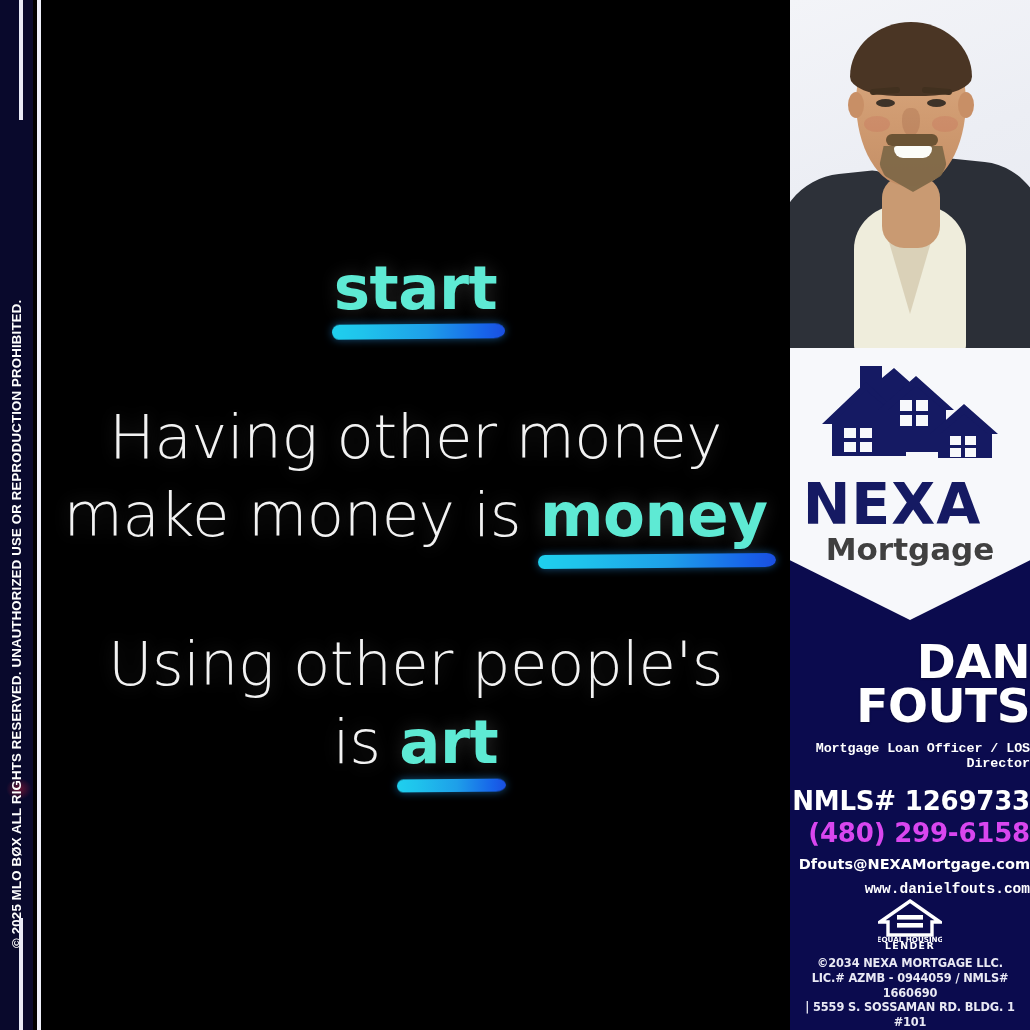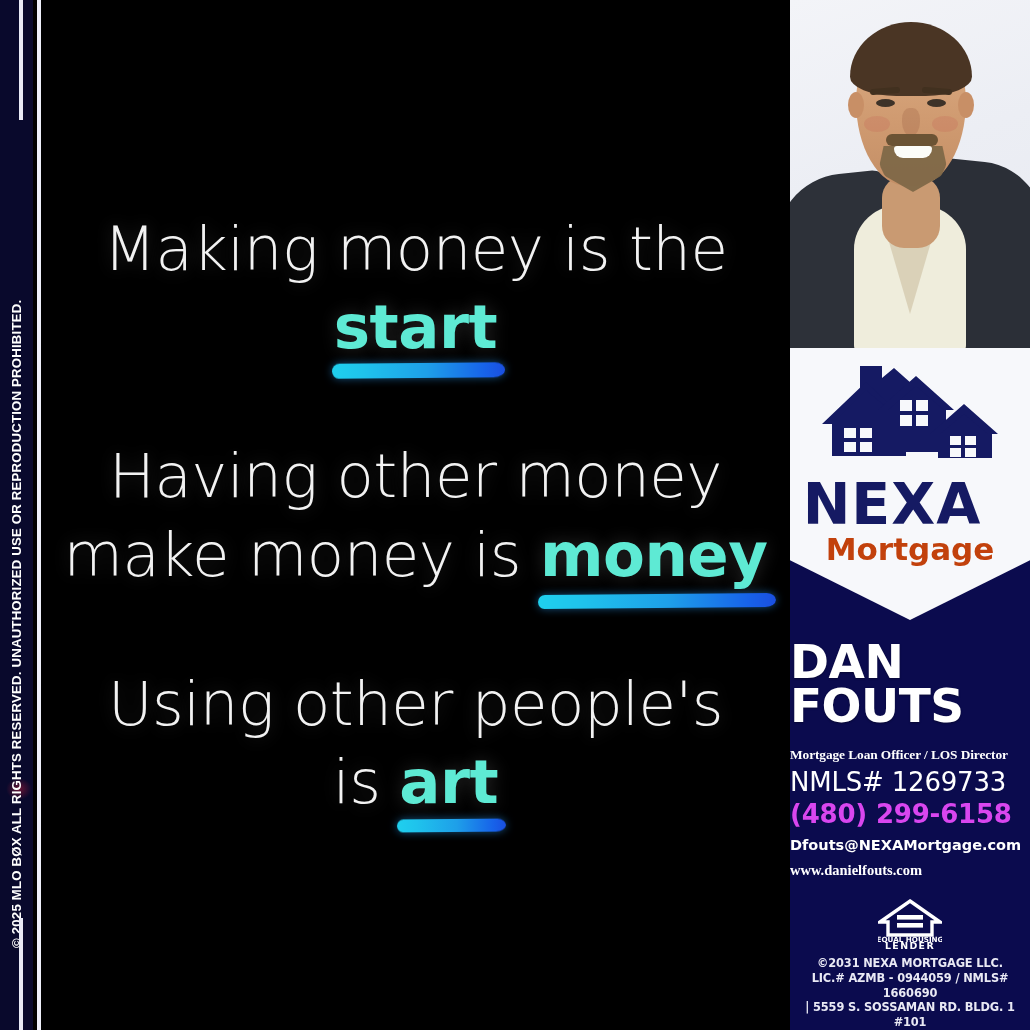--- a/index.html
+++ b/index.html
@@ -152,50 +152,50 @@
     clip-path:polygon(0 0, 100% 0, 100% 78%, 50% 100%, 0 78%);
   }
   .logo-house { position:absolute; left:30px; top:12px; width:180px; height:120px; }
   .brand-nexa {
     position:absolute; left:0; top:128px; width:204px; text-align:center;
     color:#151a63; font-size:57px; font-weight:bold; letter-spacing:1px;
     font-family:"DejaVu Sans", sans-serif; line-height:1;
   }
   .brand-mort {
     position:absolute; left:0; top:186px; width:240px; text-align:center;
-    color:#c2410c; font-size:31px; font-weight:bold; letter-spacing:0px;
+    color:#404040; font-size:31px; font-weight:bold; letter-spacing:0px;
     font-family:"DejaVu Sans", sans-serif; line-height:1;
   }
 
   
-  .contact { position:absolute; left:0; top:640px; width:240px; text-align:left; }
+  .contact { position:absolute; left:0; top:640px; width:240px; text-align:right; }
   .c-name {
     color:#ffffff; font-weight:bold; font-size:47px; line-height:0.93;
     letter-spacing:-0.5px; font-family:"DejaVu Sans", sans-serif;
     text-shadow:0 1px 2px rgba(0,0,0,.35);
   }
   .c-title {
-    margin-top:20px; color:#ffffff; font-weight:bold; font-size:13.4px;
-    letter-spacing:-0.1px; font-family:Liberation Serif, serif;
+    margin-top:14px; color:#ffffff; font-weight:bold; font-size:13.4px;
+    letter-spacing:-0.1px; font-family:Liberation Mono, monospace;
   }
   .c-nmls {
-    margin-top:4px; color:#ffffff; font-weight:normal; font-size:26px;
+    margin-top:15px; color:#ffffff; font-weight:bold; font-size:26px;
     letter-spacing:-0.2px; font-family:"DejaVu Sans", sans-serif;
   }
   .c-phone {
     margin-top:2px; color:#d946ef; font-weight:bold; font-size:26px;
     letter-spacing:-0.2px; font-family:"DejaVu Sans", sans-serif;
   }
   .c-email {
     margin-top:8px; color:#ffffff; font-weight:bold; font-size:14.5px;
     font-family:"DejaVu Sans", sans-serif;
   }
   .c-web {
     margin-top:9px; color:#ffffff; font-weight:bold; font-size:14.5px;
-    font-family:Liberation Serif, serif;
+    font-family:Liberation Mono, monospace;
   }
 
   
   .ehl { position:absolute; left:88px; top:898px; width:64px; height:52px; }
   .legal {
     position:absolute; left:6px; top:956px; width:228px; text-align:center;
     color:#e9e9f4; font-size:11.4px; font-weight:bold; line-height:1.30;
     letter-spacing:-0.15px; font-family:"DejaVu Sans", sans-serif;
   }
 </style>
@@ -209,21 +209,20 @@
     <div class="rail-text">© 2025 MLO BØX  ALL RIGHTS RESERVED. UNAUTHORIZED USE OR REPRODUCTION PROHIBITED.</div>
   </div>
   <div class="rail-line-short-top"></div>
   <div class="rail-line-short-bot"></div>
   <div class="rail-line-long"></div>
 
   <div class="stage">
     <div class="quotes">
 
       <div class="block">
-        <div class="line">Making money is the</div>
         <div class="line tight">
           <span></span><span class="kw-wrap"><span class="kw">start</span><span class="stroke"></span></span>
         </div>
       </div>
 
       <div class="block">
         <div class="line">Having other money</div>
         <div class="line tight">
           <span>make money is </span><span class="kw-wrap"><span class="kw">money</span><span class="stroke s2"></span></span>
         </div>
@@ -305,20 +304,20 @@
 
     <svg class="ehl" viewBox="0 0 64 52">
       <path d="M32 3 L62 24 L54 24 L54 37 L10 37 L10 24 L2 24 Z" fill="none" stroke="#ffffff" stroke-width="3.4"></path>
       <rect x="19" y="17" width="26" height="4.6" fill="#ffffff"></rect>
       <rect x="19" y="25" width="26" height="4.6" fill="#ffffff"></rect>
       <text x="32" y="44" text-anchor="middle" fill="#ffffff" font-size="7.2" font-weight="bold" font-family="DejaVu Sans, sans-serif">EQUAL HOUSING</text>
       <text x="32" y="51.4" text-anchor="middle" fill="#ffffff" font-size="9.4" font-weight="bold" letter-spacing="1.4" font-family="DejaVu Sans, sans-serif">LENDER</text>
     </svg>
 
     <div class="legal">
-      <div>©2031 NEXA MORTGAGE LLC.</div>
+      <div>©2034 NEXA MORTGAGE LLC.</div>
       <div>LIC.# AZMB - 0944059 / NMLS# 1660690</div>
       <div>| 5559 S. SOSSAMAN RD. BLDG. 1 #101</div>
 
     </div>
 
   </div>
 </div>
 
 </body></html>

